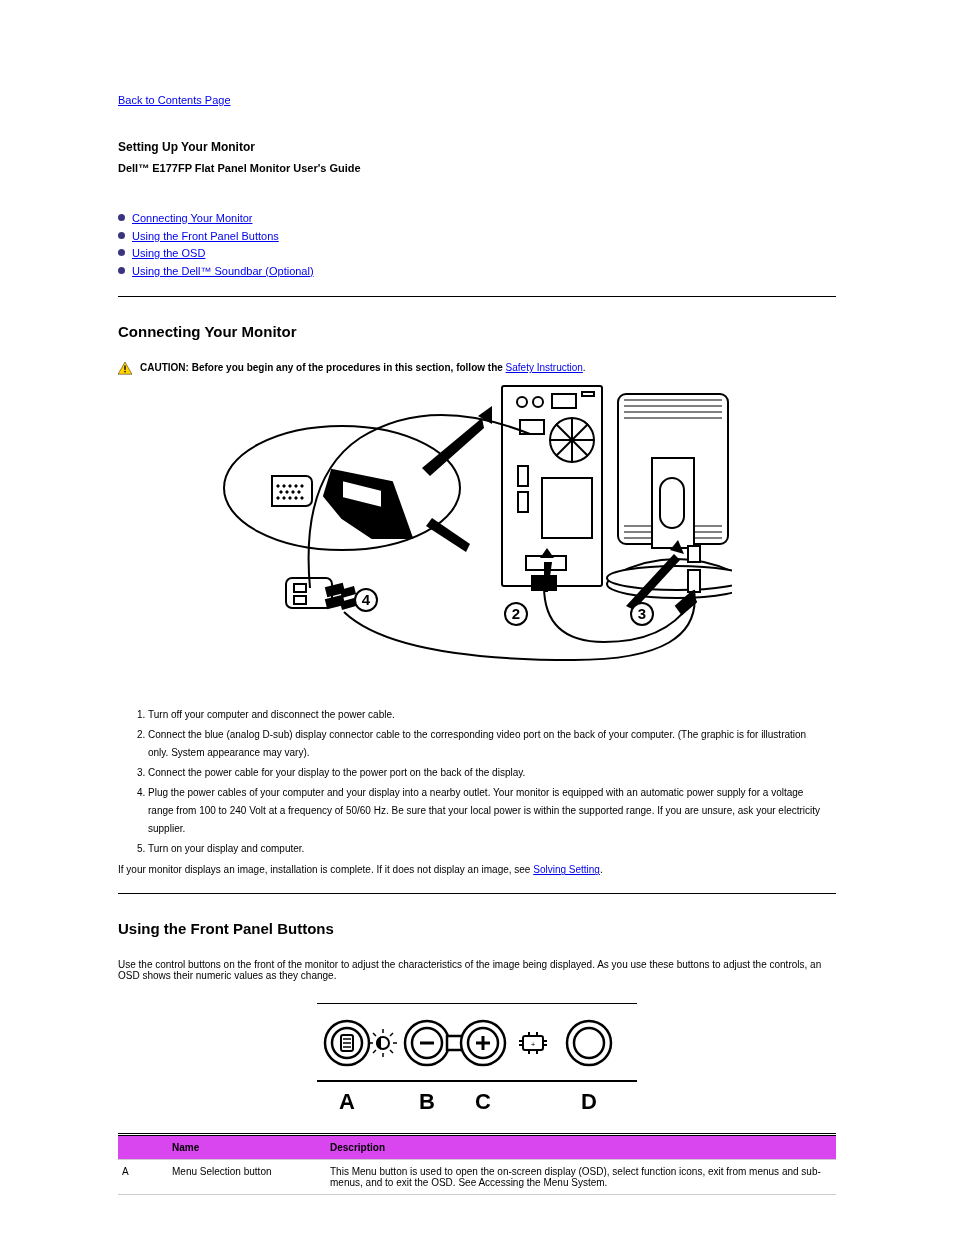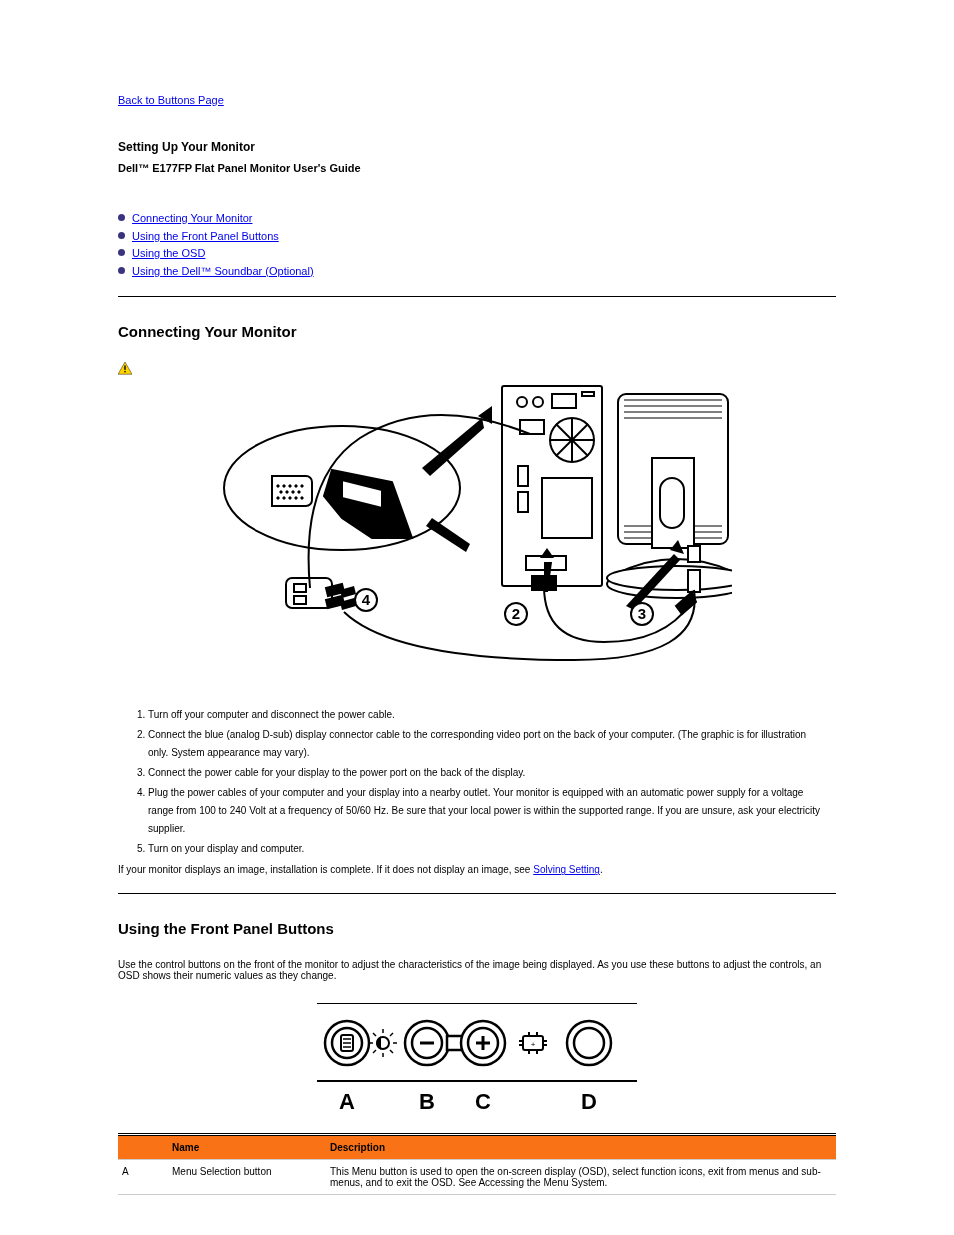--- a/index.html
+++ b/index.html
@@ -17,30 +17,30 @@
   .caution-row{display:flex;align-items:flex-start;gap:8px;font-size:10px;margin-bottom:4px;}
   .warn-icon{width:14px;height:12px;display:inline-block;flex-shrink:0;}
   .fig-wrap{width:510px;margin:0 auto 8px auto;}
   .fig-svg{display:block;width:100%;}
   ol.steps{font-size:10px;line-height:1.8;margin:8px 12px 0 0;padding-left:30px;}
   ol.steps li{margin-bottom:2px;}
   .panel-wrap{width:320px;margin:18px auto 10px auto;}
   .panel-svg{display:block;width:100%;}
   .panel-note{font-size:10px;margin:14px 0 22px 0;}
   table.ctrl{width:100%;border-collapse:collapse;font-size:10px;}
-  table.ctrl th{border-top:3px double #000;border-bottom:1px solid #ccc;text-align:left;font-weight:bold;padding:6px 4px;background:#f97316;}
+  table.ctrl th{border-top:3px double #000;border-bottom:1px solid #ccc;text-align:left;font-weight:bold;padding:6px 4px;background:#d946ef;}
   table.ctrl td{border-bottom:1px solid #ccc;padding:6px 4px;vertical-align:top;}
   .col-a{width:42px;}
   .col-b{width:150px;}
 </style>
 </head>
 <body>
 
 <div class="page">
-  <a href="#" class="back">Back to Buttons Page</a>
+  <a href="#" class="back">Back to Contents Page</a>
 
   <h1>Setting Up Your Monitor</h1>
   <div style="font-size:11px;font-weight:bold;margin:-18px 0 36px 0;">Dell™ E177FP Flat Panel Monitor User's Guide</div>
 
   <ul class="bullets">
     <li><a href="#">Connecting Your Monitor</a></li>
     <li><a href="#">Using the Front Panel Buttons</a></li>
     <li><a href="#">Using the OSD</a></li>
     <li><a href="#">Using the Dell™ Soundbar (Optional)</a></li>
   </ul>
@@ -49,20 +49,23 @@
 
   <div class="sect-title">Connecting Your Monitor</div>
 
   <div class="caution-row">
     <span class="warn-icon">
       <svg viewBox="0 0 16 14">
           <polygon points="8,0 16,14 0,14" fill="#ffd200" stroke="#000" stroke-width="0.5"></polygon>
           <rect x="7.2" y="4" width="1.6" height="5" fill="#000"></rect>
           <rect x="7.2" y="10.2" width="1.6" height="1.6" fill="#000"></rect>
         </svg>
+    </span>
+    <span>
+      <b>CAUTION: Before you begin any of the procedures in this section, follow the </b><a href="#">Safety Instruction</a><span>.</span>
     </span>
   </div>
 
   <div class="fig-wrap">
     <svg class="fig-svg" viewBox="0 0 510 320">
 
       <g stroke="#000" stroke-width="2" fill="#fff">
         <rect x="280" y="8" width="100" height="200" rx="2"></rect>
 
         <circle cx="300" cy="24" r="5"></circle>

